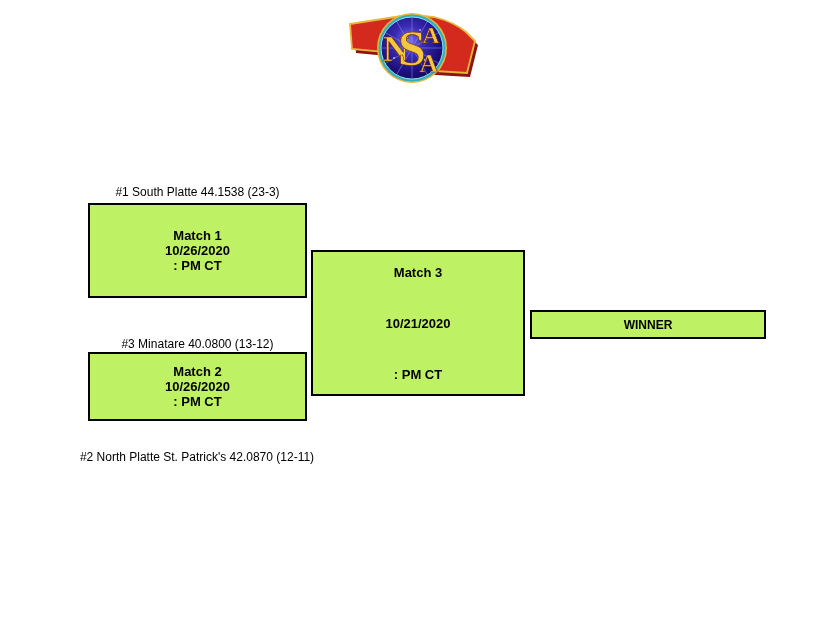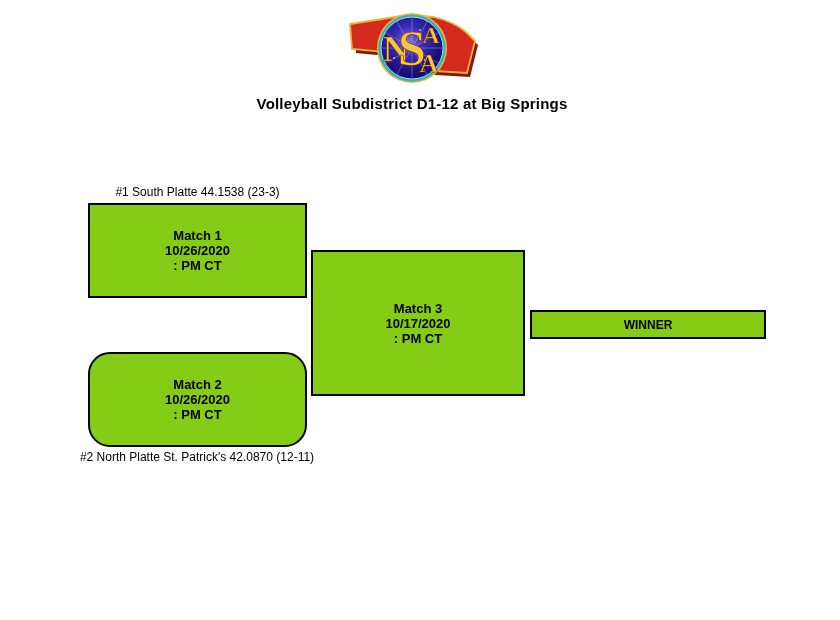--- a/index.html
+++ b/index.html
@@ -39,38 +39,38 @@
     line-height: 16px;
     text-align: center;
     white-space: nowrap;
   }
   .seed-label.wrap {
     white-space: normal;
   }
   .match-box {
     position: absolute;
     box-sizing: border-box;
-    background: #84cc16;
+    background: #bef264;
     border: 2px solid #000000;
     display: flex;
     flex-direction: column;
     justify-content: center;
     align-items: center;
     font-size: 13px;
     font-weight: bold;
     line-height: 15px;
     text-align: center;
   }
   #seed-1 { left: 88px;  top: 184px; width: 219px; }
   #match-1 { left: 88px;  top: 203px; width: 219px; height: 95px; }
   #seed-4 { left: 88px;  top: 300px; width: 219px; }
   #seed-3 { left: 88px;  top: 336px; width: 219px; }
-  #match-2 { left: 88px;  top: 352px; width: 219px; height: 95px; border-radius: 22px; }
+  #match-2 { left: 88px;  top: 352px; width: 219px; height: 69px; }
   #seed-2 { left: 57px;  top: 449px; width: 280px; }
-  #match-3 { left: 311px; top: 250px; width: 214px; height: 146px; }
+  #match-3 { left: 311px; top: 250px; width: 214px; height: 146px; gap: 36px; }
   #winner-box {
     left: 530px;
     top: 310px;
     width: 236px;
     height: 29px;
     flex-direction: row;
     font-size: 12px;
     line-height: 12px;
   }
   .logo-letters text {
@@ -128,40 +128,40 @@
 
       <g class="logo-letters">
         <text x="50" y="53" font-size="36" text-anchor="middle">N</text>
         <text x="66" y="57" font-size="50" text-anchor="middle">S</text>
         <text x="85" y="35" font-size="24" text-anchor="middle">A</text>
         <text x="83" y="64" font-size="26" text-anchor="middle">A</text>
       </g>
     </svg>
   </div>
 
-  <div class="page-title">Volleyball Subdistrict D1-12 at Big Springs</div>
 
   <div class="seed-label" id="seed-1">#1 South Platte 44.1538 (23-3)</div>
+  <div class="seed-label" id="seed-3">#3 Minatare 40.0800 (13-12)</div>
   <div class="seed-label wrap" id="seed-2">#2 North Platte St. Patrick's 42.0870 (12-11)</div>
 
   <div class="match-box" id="match-1">
     <div>Match 1</div>
     <div>10/26/2020</div>
     <div>: PM CT</div>
   </div>
 
   <div class="match-box" id="match-2">
     <div>Match 2</div>
     <div>10/26/2020</div>
     <div>: PM CT</div>
   </div>
 
   <div class="match-box" id="match-3">
     <div>Match 3</div>
-    <div>10/17/2020</div>
+    <div>10/21/2020</div>
     <div>: PM CT</div>
   </div>
 
   <div class="match-box" id="winner-box">
     <div>WINNER</div>
   </div>
 
 </div>
 
 </body></html>

